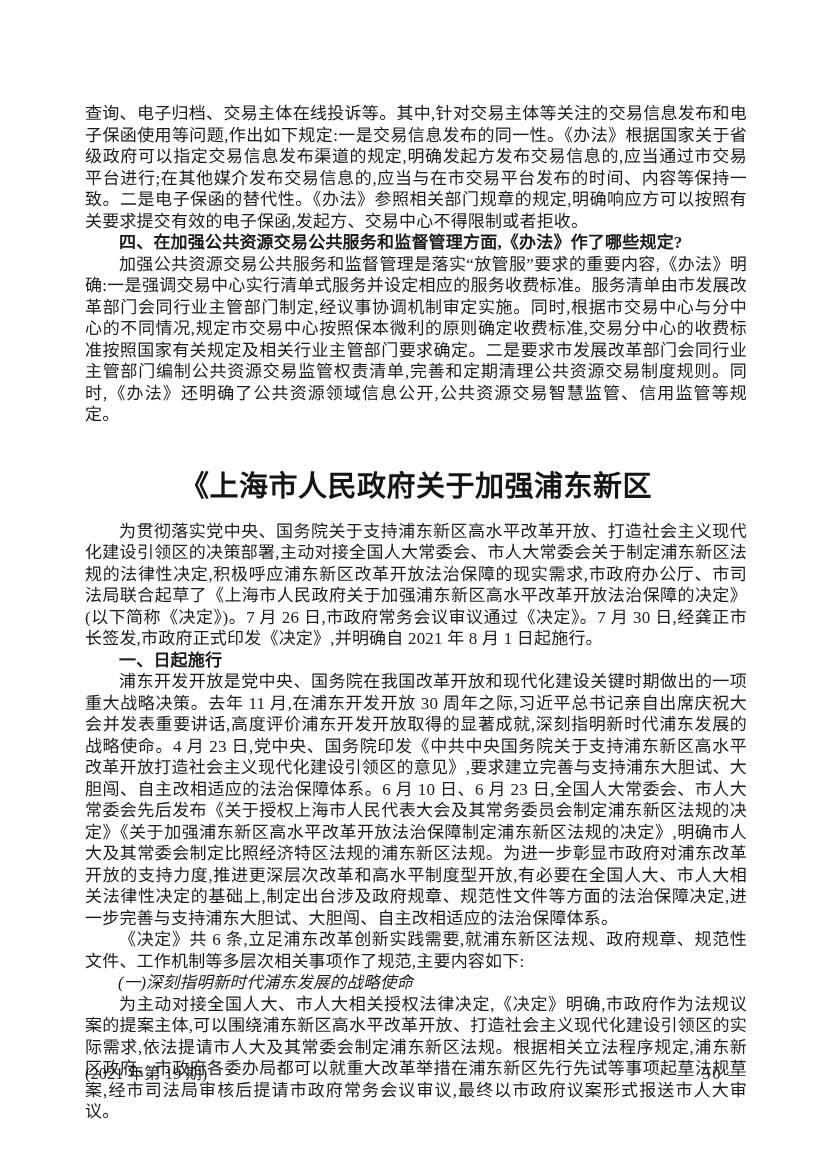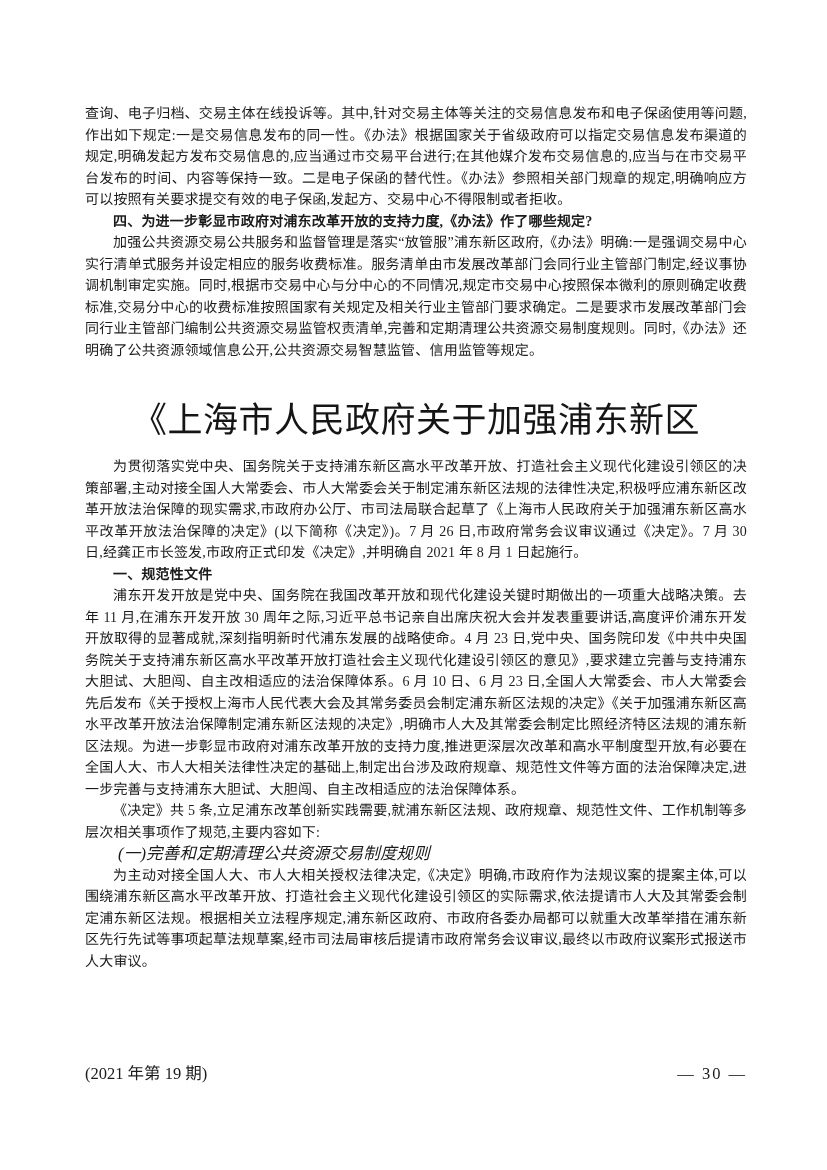--- a/index.html
+++ b/index.html
@@ -18,39 +18,39 @@
     font-family: "Liberation Serif", "DejaVu Serif", serif;
   }
   .content {
     position: absolute;
     left: 85px;
     top: 103px;
     width: 662px;
   }
   .body-para {
     margin: 0;
-    font-size: 14px;
+    font-size: 17px;
     line-height: 21.5px;
     text-align: justify;
     text-justify: inter-ideograph;
     letter-spacing: 0.2px;
     color: #1b1b1b;
   }
   .indent {
     text-indent: 2em;
   }
   .bold-heading {
     font-weight: bold;
   }
   .article-title {
     margin: 41px 0 16px 0;
     text-align: center;
-    font-size: 35px;
+    font-size: 29px;
     line-height: 38px;
-    font-weight: normal;
+    font-weight: bold;
     letter-spacing: 0.5px;
     color: #151515;
   }
   .article-title .title-line {
     display: block;
   }
   .kai-heading {
     font-style: italic;
     font-size: 16.5px;
   }
@@ -76,38 +76,38 @@
   }
 </style>
 </head>
 <body>
 
 <div class="page">
   <main class="content">
 
     <p class="body-para">查询、电子归档、交易主体在线投诉等。其中,针对交易主体等关注的交易信息发布和电子保函使用等问题,作出如下规定:一是交易信息发布的同一性。《办法》根据国家关于省级政府可以指定交易信息发布渠道的规定,明确发起方发布交易信息的,应当通过市交易平台进行;在其他媒介发布交易信息的,应当与在市交易平台发布的时间、内容等保持一致。二是电子保函的替代性。《办法》参照相关部门规章的规定,明确响应方可以按照有关要求提交有效的电子保函,发起方、交易中心不得限制或者拒收。</p>
 
-    <p class="body-para indent bold-heading">四、为进一步彰显市政府对浦东改革开放的支持力度,《办法》作了哪些规定?</p>
+    <p class="body-para indent bold-heading">四、在加强公共资源交易公共服务和监督管理方面,《办法》作了哪些规定?</p>
 
-    <p class="body-para indent">加强公共资源交易公共服务和监督管理是落实“放管服”浦东新区政府,《办法》明确:一是强调交易中心实行清单式服务并设定相应的服务收费标准。服务清单由市发展改革部门会同行业主管部门制定,经议事协调机制审定实施。同时,根据市交易中心与分中心的不同情况,规定市交易中心按照保本微利的原则确定收费标准,交易分中心的收费标准按照国家有关规定及相关行业主管部门要求确定。二是要求市发展改革部门会同行业主管部门编制公共资源交易监管权责清单,完善和定期清理公共资源交易制度规则。同时,《办法》还明确了公共资源领域信息公开,公共资源交易智慧监管、信用监管等规定。</p>
+    <p class="body-para indent">加强公共资源交易公共服务和监督管理是落实“放管服”要求的重要内容,《办法》明确:一是强调交易中心实行清单式服务并设定相应的服务收费标准。服务清单由市发展改革部门会同行业主管部门制定,经议事协调机制审定实施。同时,根据市交易中心与分中心的不同情况,规定市交易中心按照保本微利的原则确定收费标准,交易分中心的收费标准按照国家有关规定及相关行业主管部门要求确定。二是要求市发展改革部门会同行业主管部门编制公共资源交易监管权责清单,完善和定期清理公共资源交易制度规则。同时,《办法》还明确了公共资源领域信息公开,公共资源交易智慧监管、信用监管等规定。</p>
 
     <h1 class="article-title">
       <span class="title-line">《上海市人民政府关于加强浦东新区</span>
     </h1>
 
     <p class="body-para indent">为贯彻落实党中央、国务院关于支持浦东新区高水平改革开放、打造社会主义现代化建设引领区的决策部署,主动对接全国人大常委会、市人大常委会关于制定浦东新区法规的法律性决定,积极呼应浦东新区改革开放法治保障的现实需求,市政府办公厅、市司法局联合起草了《上海市人民政府关于加强浦东新区高水平改革开放法治保障的决定》(以下简称《决定》)。7 月 26 日,市政府常务会议审议通过《决定》。7 月 30 日,经龚正市长签发,市政府正式印发《决定》,并明确自 2021 年 8 月 1 日起施行。</p>
 
-    <p class="body-para indent bold-heading">一、规范性文件</p>
+    <p class="body-para indent bold-heading">一、日起施行</p>
 
     <p class="body-para indent">浦东开发开放是党中央、国务院在我国改革开放和现代化建设关键时期做出的一项重大战略决策。去年 11 月,在浦东开发开放 30 周年之际,习近平总书记亲自出席庆祝大会并发表重要讲话,高度评价浦东开发开放取得的显著成就,深刻指明新时代浦东发展的战略使命。4 月 23 日,党中央、国务院印发《中共中央国务院关于支持浦东新区高水平改革开放打造社会主义现代化建设引领区的意见》,要求建立完善与支持浦东大胆试、大胆闯、自主改相适应的法治保障体系。6 月 10 日、6 月 23 日,全国人大常委会、市人大常委会先后发布《关于授权上海市人民代表大会及其常务委员会制定浦东新区法规的决定》《关于加强浦东新区高水平改革开放法治保障制定浦东新区法规的决定》,明确市人大及其常委会制定比照经济特区法规的浦东新区法规。为进一步彰显市政府对浦东改革开放的支持力度,推进更深层次改革和高水平制度型开放,有必要在全国人大、市人大相关法律性决定的基础上,制定出台涉及政府规章、规范性文件等方面的法治保障决定,进一步完善与支持浦东大胆试、大胆闯、自主改相适应的法治保障体系。</p>
 
 
-    <p class="body-para indent">《决定》共 5 条,立足浦东改革创新实践需要,就浦东新区法规、政府规章、规范性文件、工作机制等多层次相关事项作了规范,主要内容如下:</p>
+    <p class="body-para indent">《决定》共 6 条,立足浦东改革创新实践需要,就浦东新区法规、政府规章、规范性文件、工作机制等多层次相关事项作了规范,主要内容如下:</p>
 
-    <p class="body-para indent kai-heading">(一)完善和定期清理公共资源交易制度规则</p>
+    <p class="body-para indent kai-heading">(一)深刻指明新时代浦东发展的战略使命</p>
 
     <p class="body-para indent">为主动对接全国人大、市人大相关授权法律决定,《决定》明确,市政府作为法规议案的提案主体,可以围绕浦东新区高水平改革开放、打造社会主义现代化建设引领区的实际需求,依法提请市人大及其常委会制定浦东新区法规。根据相关立法程序规定,浦东新区政府、市政府各委办局都可以就重大改革举措在浦东新区先行先试等事项起草法规草案,经市司法局审核后提请市政府常务会议审议,最终以市政府议案形式报送市人大审议。</p>
 
   </main>
 
   <div class="footer">
     <span class="issue">(2021 年第 19 期)</span>
     <span class="page-num">— 30 —</span>
   </div>
 </div>

